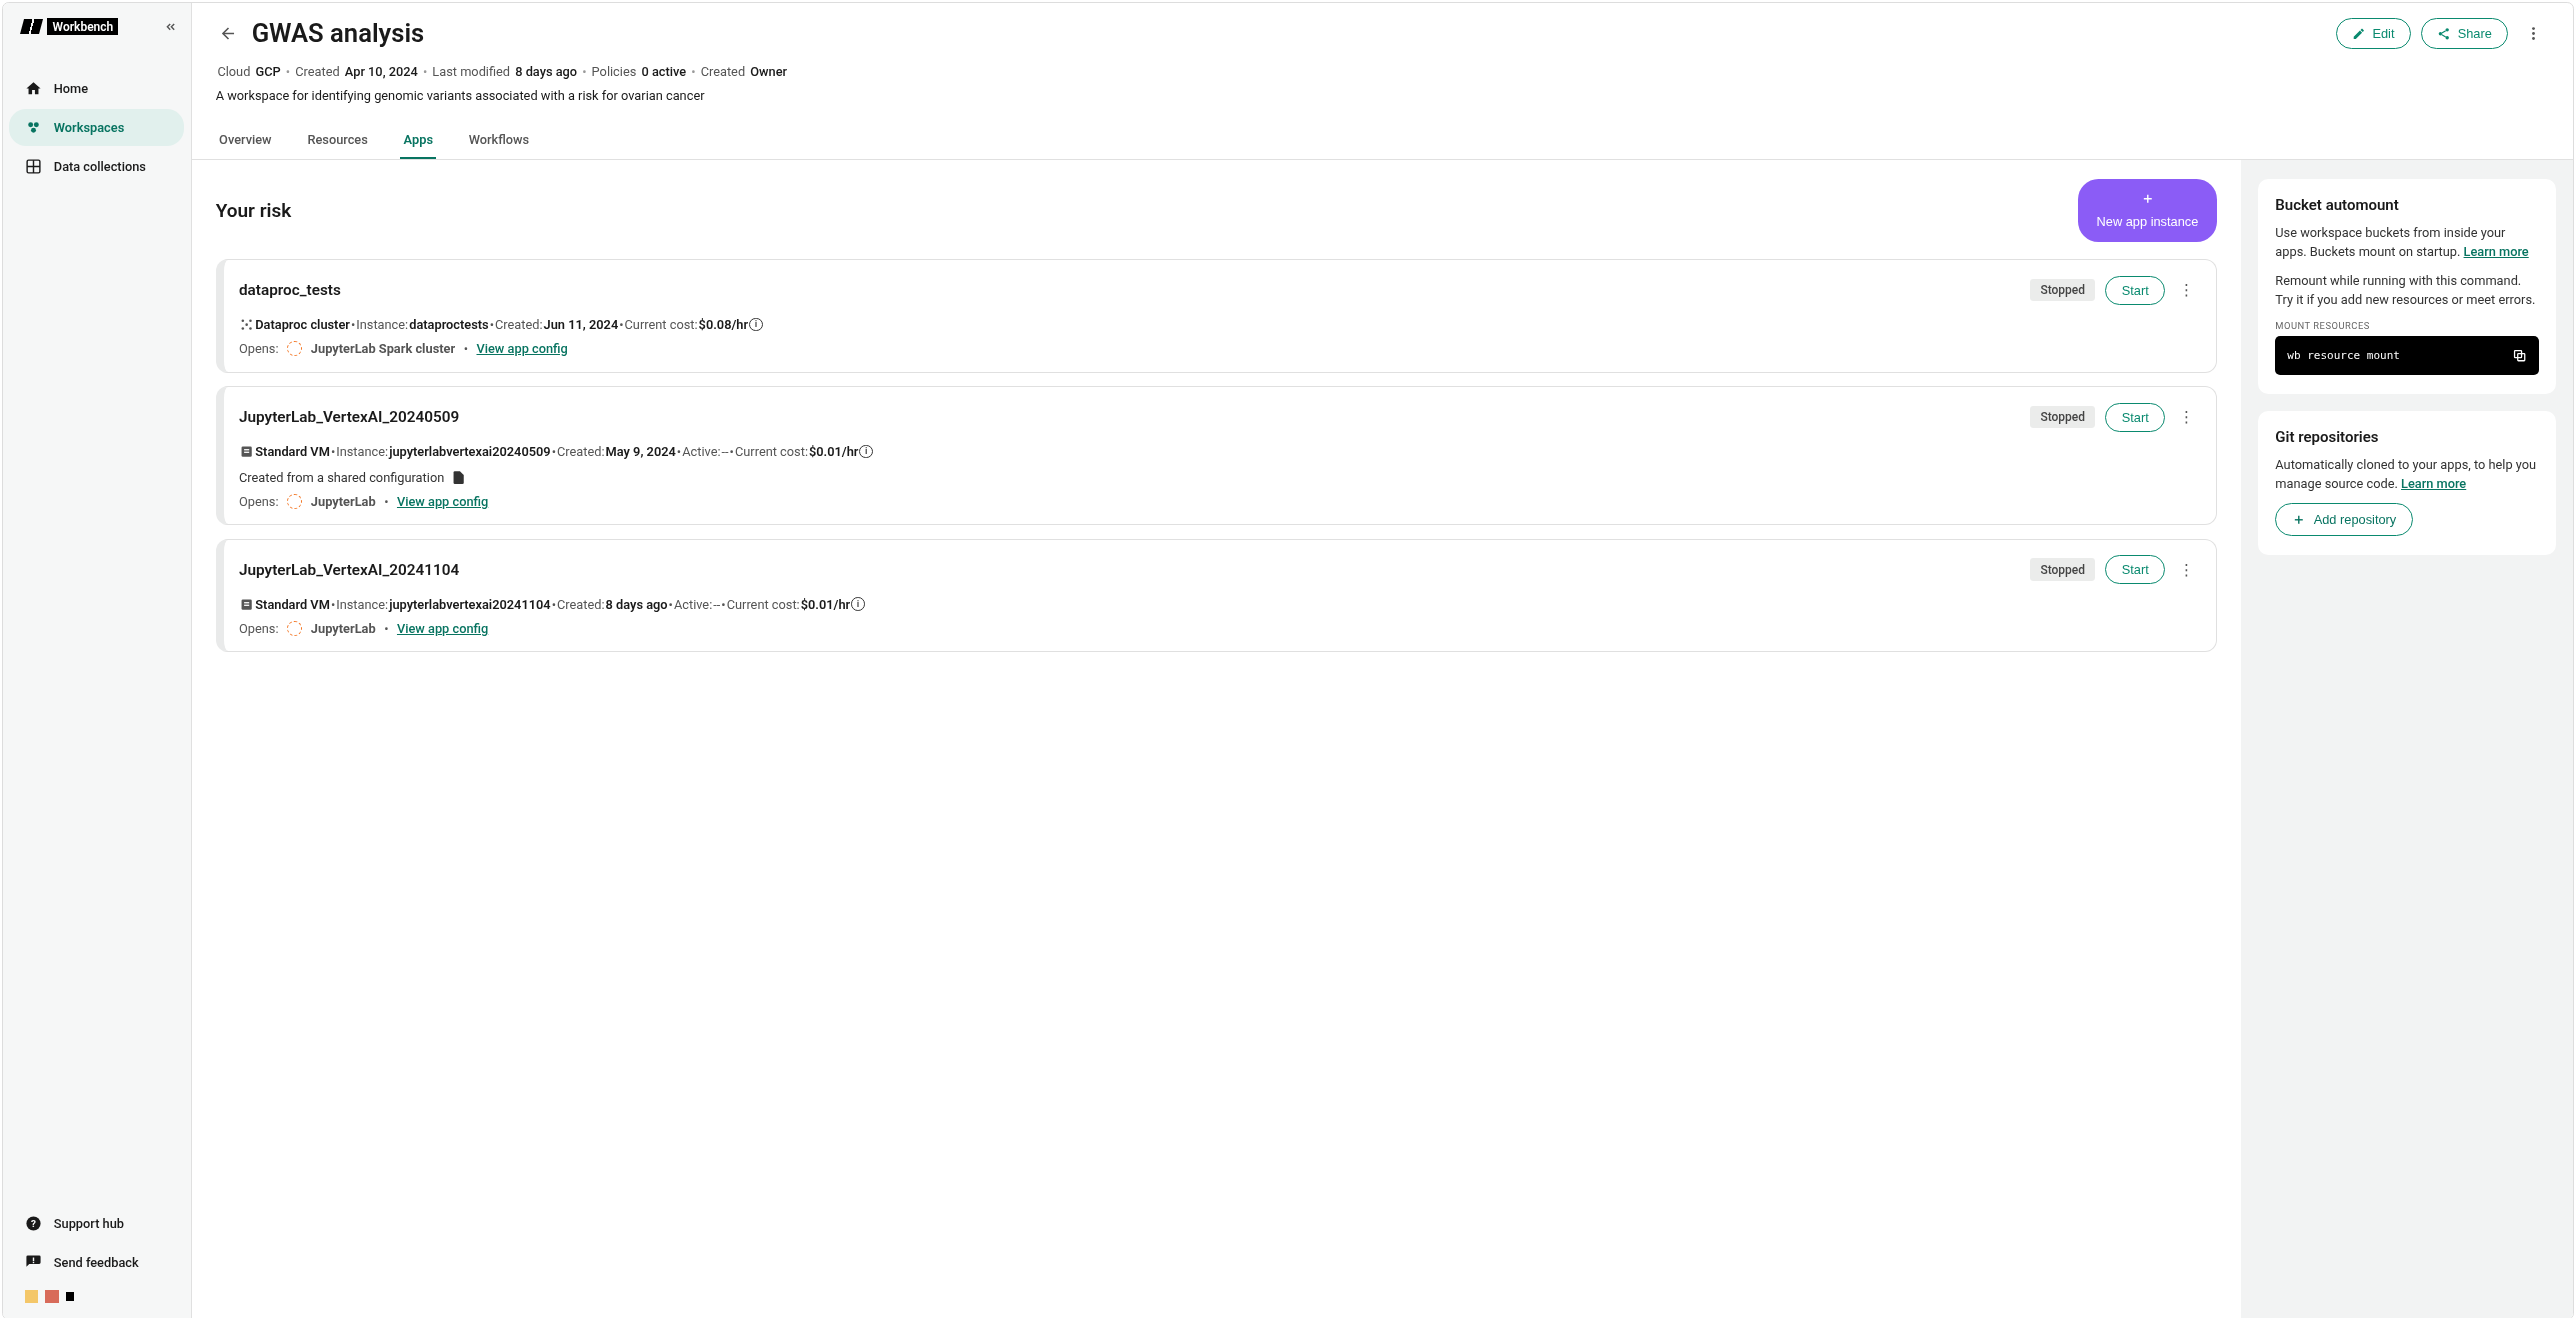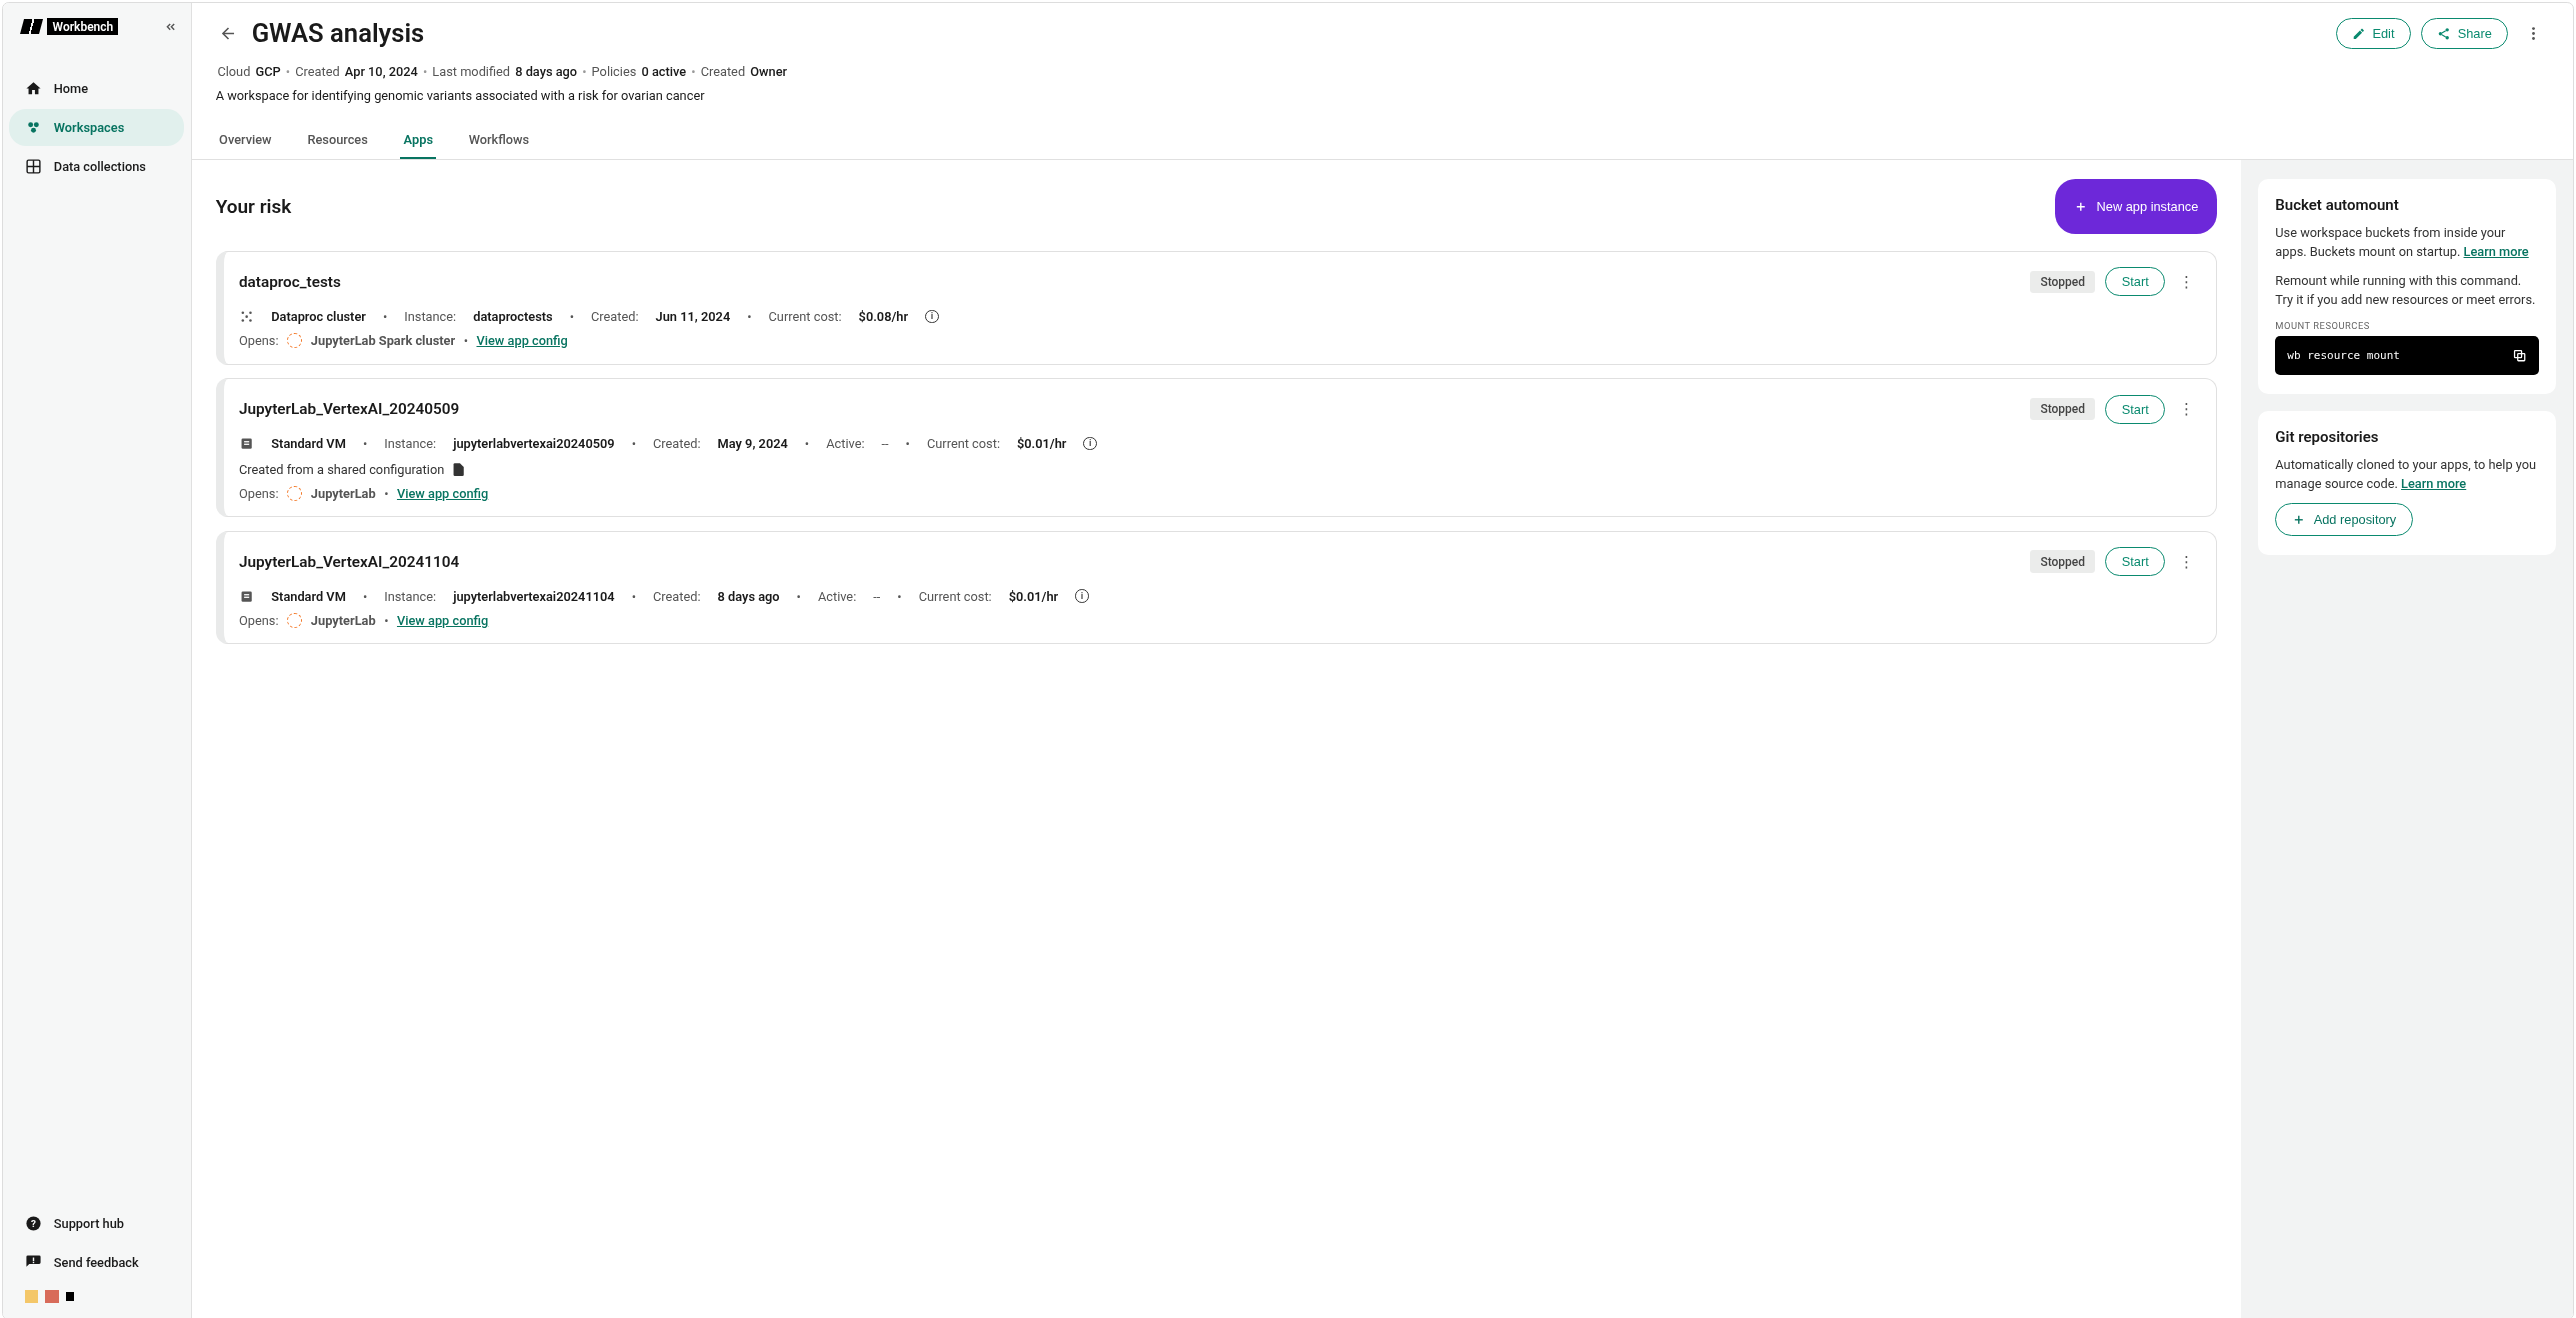--- a/index.html
+++ b/index.html
@@ -36,29 +36,29 @@
 .tabs { display: flex; gap: 29px; margin-top: 19px; }
 .tab { padding: 10.2px 3.4px; font-size: 12.8px; color: #555; cursor: pointer; border-bottom: 2.6px solid transparent; font-weight: 500; }
 .tab.active { color: #087461; border-bottom-color: #087461; font-weight: 600; }
 
 
 .content { flex: 1; display: flex; overflow: auto; background: #fff; }
 .col-left { flex: 1; padding: 19px 24px; }
 .col-right { width: 332px; background: #f2f3f3; padding: 19px 17px; }
 .section-head { display: flex; align-items: center; margin-bottom: 17px; }
 .section-title { font-size: 19px; font-weight: 600; flex: 1; }
-.primary-btn { display: inline-flex; align-items: center; gap: 8.5px; background: #6d28d9; color: #fff; border: none; padding: 20px 19px; border-radius: 20.4px; font-size: 12.8px; font-weight: 500; cursor: pointer; }
+.primary-btn { display: inline-flex; align-items: center; gap: 8.5px; background: #8b5cf6; color: #fff; border: none; padding: 13px 19px; border-radius: 20.4px; font-size: 12.8px; font-weight: 500; cursor: pointer; flex-direction: column; }
 
 .card { border: 0.9px solid #e0e0e0; border-left: 8.5px solid #e9eaea; border-radius: 12px; padding: 15.3px 19px 15.3px 15.3px; margin-bottom: 13.6px; }
 .card-head { display: flex; align-items: center; gap: 10.2px; margin-bottom: 8.5px; }
 .card-title { font-size: 15.3px; font-weight: 600; flex: 1; }
 .status-badge { background: #ebeceb; color: #444; padding: 4.3px 10.2px; border-radius: 3.4px; font-size: 12px; font-weight: 500; }
 .start-btn { border: 1.3px solid #0a8a6f; color: #0a8a6f; background: #fff; padding: 6px 15.3px; border-radius: 17px; font-size: 12.8px; font-weight: 500; cursor: pointer; }
 .card-menu { color: #555; cursor: pointer; padding: 0 3.4px; font-size: 15.3px; }
-.card-meta { display: flex; flex-wrap: wrap; align-items: center; gap: 17px; font-size: 12.8px; color: #555; margin-bottom: 5.1px; line-height: 1.8; }
+.card-meta { display: flex; flex-wrap: wrap; align-items: center; gap: 1px; font-size: 12.8px; color: #555; margin-bottom: 5.1px; line-height: 1.8; }
 .card-meta .type-icon { width: 15.3px; height: 15.3px; }
 .card-meta b { color: #1a1a1a; font-weight: 600; }
 .card-meta .info-icon { width: 13.6px; height: 13.6px; border: 1.3px solid #333; border-radius: 50%; display: inline-flex; align-items: center; justify-content: center; font-size: 9.4px; font-weight: bold; }
 .opens-row { display: flex; align-items: center; gap: 8.5px; font-size: 12.8px; color: #555; }
 .jupyter-icon { width: 15.3px; height: 15.3px; border: 1.3px dashed #f37726; border-radius: 50%; display: inline-block; }
 .link { color: #087461; font-weight: 500; text-decoration: underline; cursor: pointer; }
 .extra-note { font-size: 12.8px; color: #333; margin: 6.8px 0 8.5px 0; display: flex; align-items: center; gap: 6.8px; }
 
 
 .panel { background: #fff; border-radius: 10.2px; padding: 17px 17px 19px 17px; margin-bottom: 17px; }

